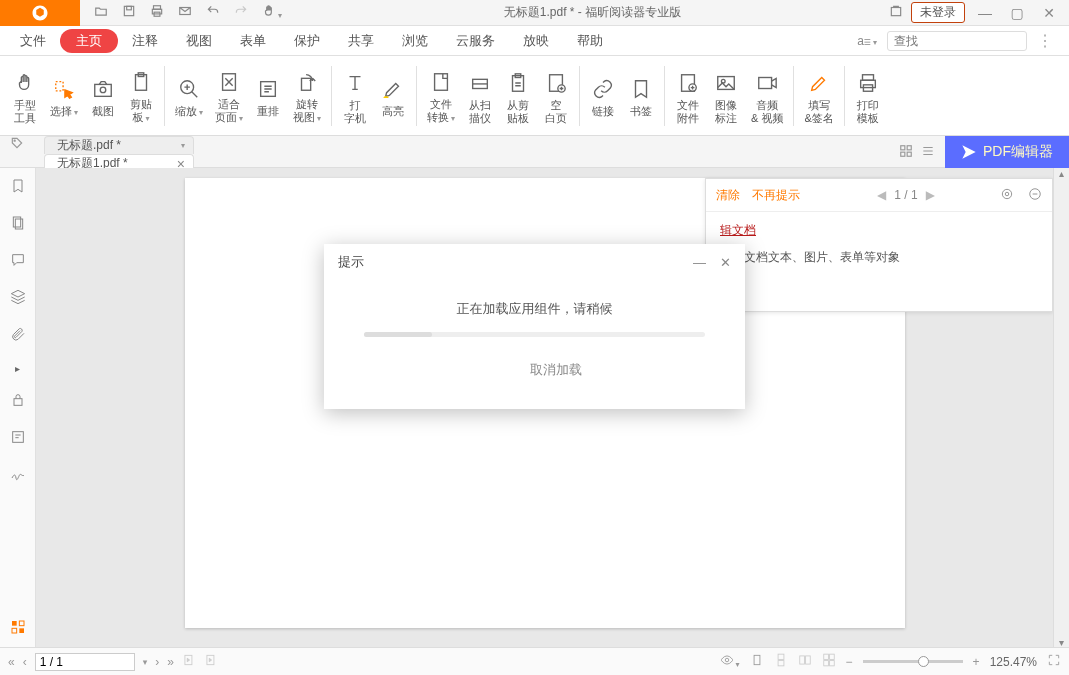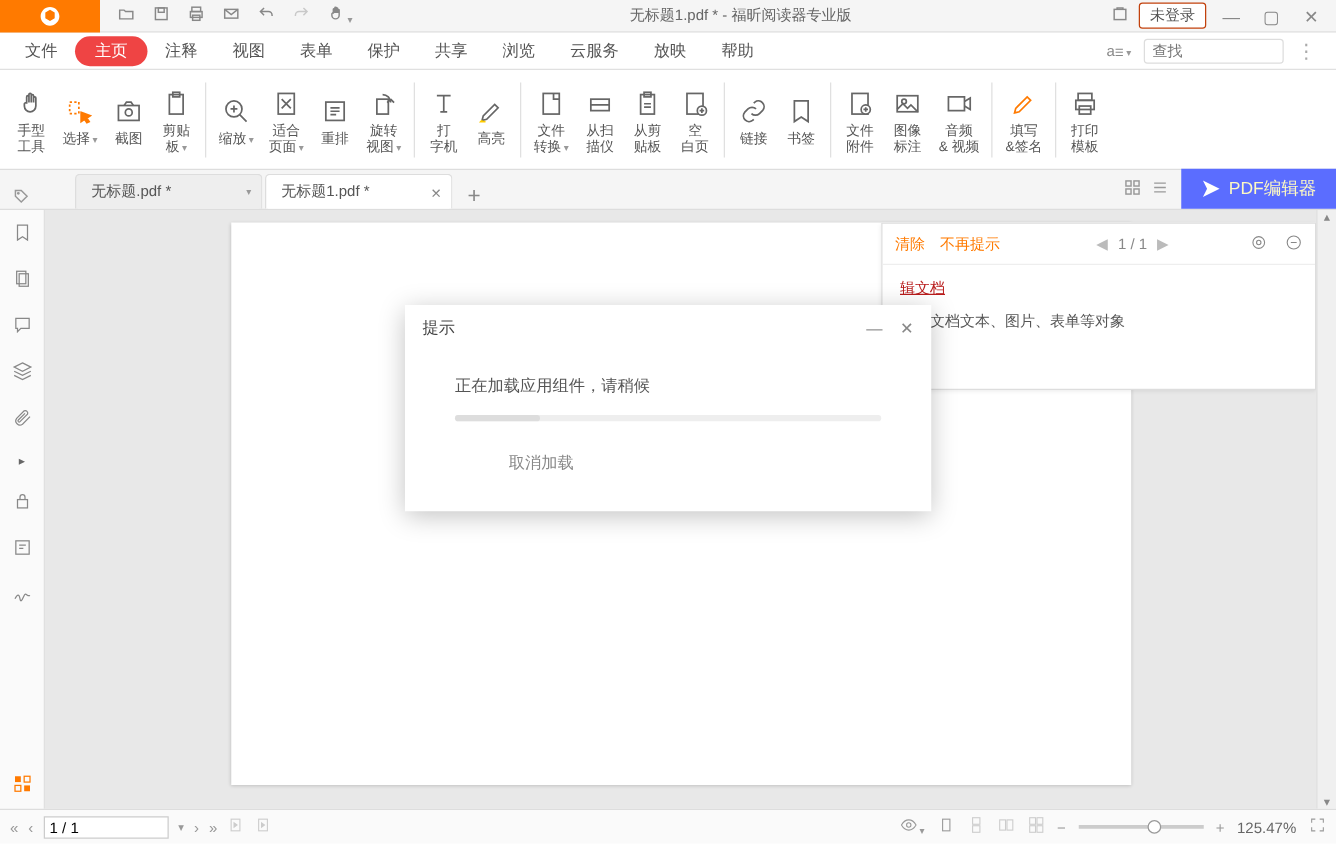--- a/index.html
+++ b/index.html
@@ -15,34 +15,34 @@
 .title-right { display: flex; align-items: center; gap: 8px; padding-right: 8px; }
 .login-btn { background: #fff; border: 1px solid #c2410c; border-radius: 3px; padding: 1px 8px; font-size: 12px; color: #555; cursor: pointer; }
 .win-btn { color: #888; width: 24px; text-align: center; cursor: pointer; font-size: 14px; }
 
 
 .menubar { height: 30px; display: flex; align-items: center; padding: 0 6px; border-bottom: 1px solid #e0e0e0; }
 .menu-item { padding: 4px 14px; color: #555; cursor: pointer; font-size: 13px; }
 .menu-item.active { background: #ef4444; color: #fff; border-radius: 12px; padding: 3px 16px; }
 .menu-spacer { flex: 1; }
 .menu-right { display: flex; align-items: center; gap: 10px; padding-right: 10px; }
-.search-box { display: flex; border: 1px solid #ddd; border-radius: 3px; padding: 2px 6px; width: 112px; }
+.search-box { display: flex; border: 1px solid #ddd; border-radius: 3px; padding: 2px 6px; width: 140px; }
 .search-box input { border: none; outline: none; flex: 1; font-size: 12px; background: transparent; }
 .dots-icon { color: #aaa; font-size: 16px; cursor: pointer; }
 
 
 .ribbon { height: 80px; display: flex; align-items: center; padding: 4px 6px; border-bottom: 1px solid #ddd; background: #fff; }
 .rib-btn { display: flex; flex-direction: column; align-items: center; justify-content: center; padding: 2px 6px; cursor: pointer; color: #555; font-size: 11px; min-width: 38px; height: 70px; }
 .rib-btn .rib-icon { height: 32px; display: flex; align-items: center; justify-content: center; color: #666; }
 .rib-btn .rib-label { text-align: center; line-height: 13px; white-space: pre-line; }
 .rib-sep { width: 1px; height: 60px; background: #e0e0e0; margin: 0 4px; }
 .rib-caret { font-size: 8px; color: #999; margin-left: 2px; }
 
 
-.tab-strip { height: 32px; display: flex; align-items: flex-end; background: #f5f5f5; border-bottom: 1px solid #ddd; padding-left: 60px; position: relative; }
+.tab-strip { height: 32px; display: flex; align-items: flex-start; background: #f5f5f5; border-bottom: 1px solid #ddd; padding-left: 44px; position: relative; flex-direction: column; }
 .tab-side-icon { position: absolute; left: 10px; color: #999; }
 .doc-tab { height: 28px; display: flex; align-items: center; padding: 0 30px 0 12px; background: #fff; border: 1px solid #ddd; border-bottom: none; border-radius: 4px 4px 0 0; margin-right: 2px; position: relative; font-size: 12px; color: #555; cursor: pointer; min-width: 150px; }
 .doc-tab.inactive { background: #eee; }
 .tab-close { position: absolute; right: 8px; color: #888; font-size: 14px; cursor: pointer; }
 .tab-add { margin-left: 10px; color: #888; font-size: 18px; cursor: pointer; }
 .tab-right { position: absolute; right: 0; display: flex; align-items: center; height: 32px; }
 .pdf-editor-btn { background: #5b6dff; color: #fef9c3; height: 32px; display: flex; align-items: center; padding: 0 16px; font-size: 14px; cursor: pointer; }
 .pdf-editor-btn svg { margin-right: 6px; }
 .tab-view-icons { display: flex; gap: 8px; padding: 0 10px; color: #999; }
 
@@ -66,21 +66,21 @@
 .tip-icons { display: flex; gap: 14px; color: #888; }
 .tip-body { padding: 10px 14px 16px; font-size: 12px; }
 .tip-title-link { color: #b91c1c; text-decoration: underline; cursor: pointer; }
 .tip-text { margin-top: 8px; color: #555; line-height: 20px; }
 
 
 .modal { position: absolute; top: 244px; left: 324px; width: 421px; background: #fff; box-shadow: 0 4px 20px rgba(0,0,0,0.25); z-index: 100; }
 .modal-header { height: 36px; display: flex; align-items: center; justify-content: space-between; padding: 0 14px; font-size: 13px; color: #444; }
 .modal-ctrls { display: flex; gap: 14px; color: #888; }
 .modal-ctrls span { cursor: pointer; }
-.modal-body { padding: 20px 40px 30px; }
+.modal-body { padding: 20px 40px 30px; text-align: center; }
 .modal-msg { color: #555; font-size: 13px; margin-bottom: 14px; }
 .progress-track { width: 100%; height: 5px; background: #eee; border-radius: 3px; margin-bottom: 24px; position: relative; }
 .progress-bar { width: 20%; height: 100%; background: #ddd; border-radius: 3px; }
 .modal-cancel { color: #888; font-size: 13px; cursor: pointer; margin-left: 43px; }
 
 
 .statusbar { position: absolute; bottom: 0; left: 0; right: 0; height: 28px; background: #fafafa; border-top: 1px solid #ddd; display: flex; align-items: center; padding: 0 8px; font-size: 12px; color: #666; }
 .sb-nav { display: flex; align-items: center; gap: 8px; }
 .sb-nav-btn { color: #999; cursor: pointer; }
 .page-input { width: 100px; border: 1px solid #ccc; padding: 1px 4px; font-size: 12px; }

